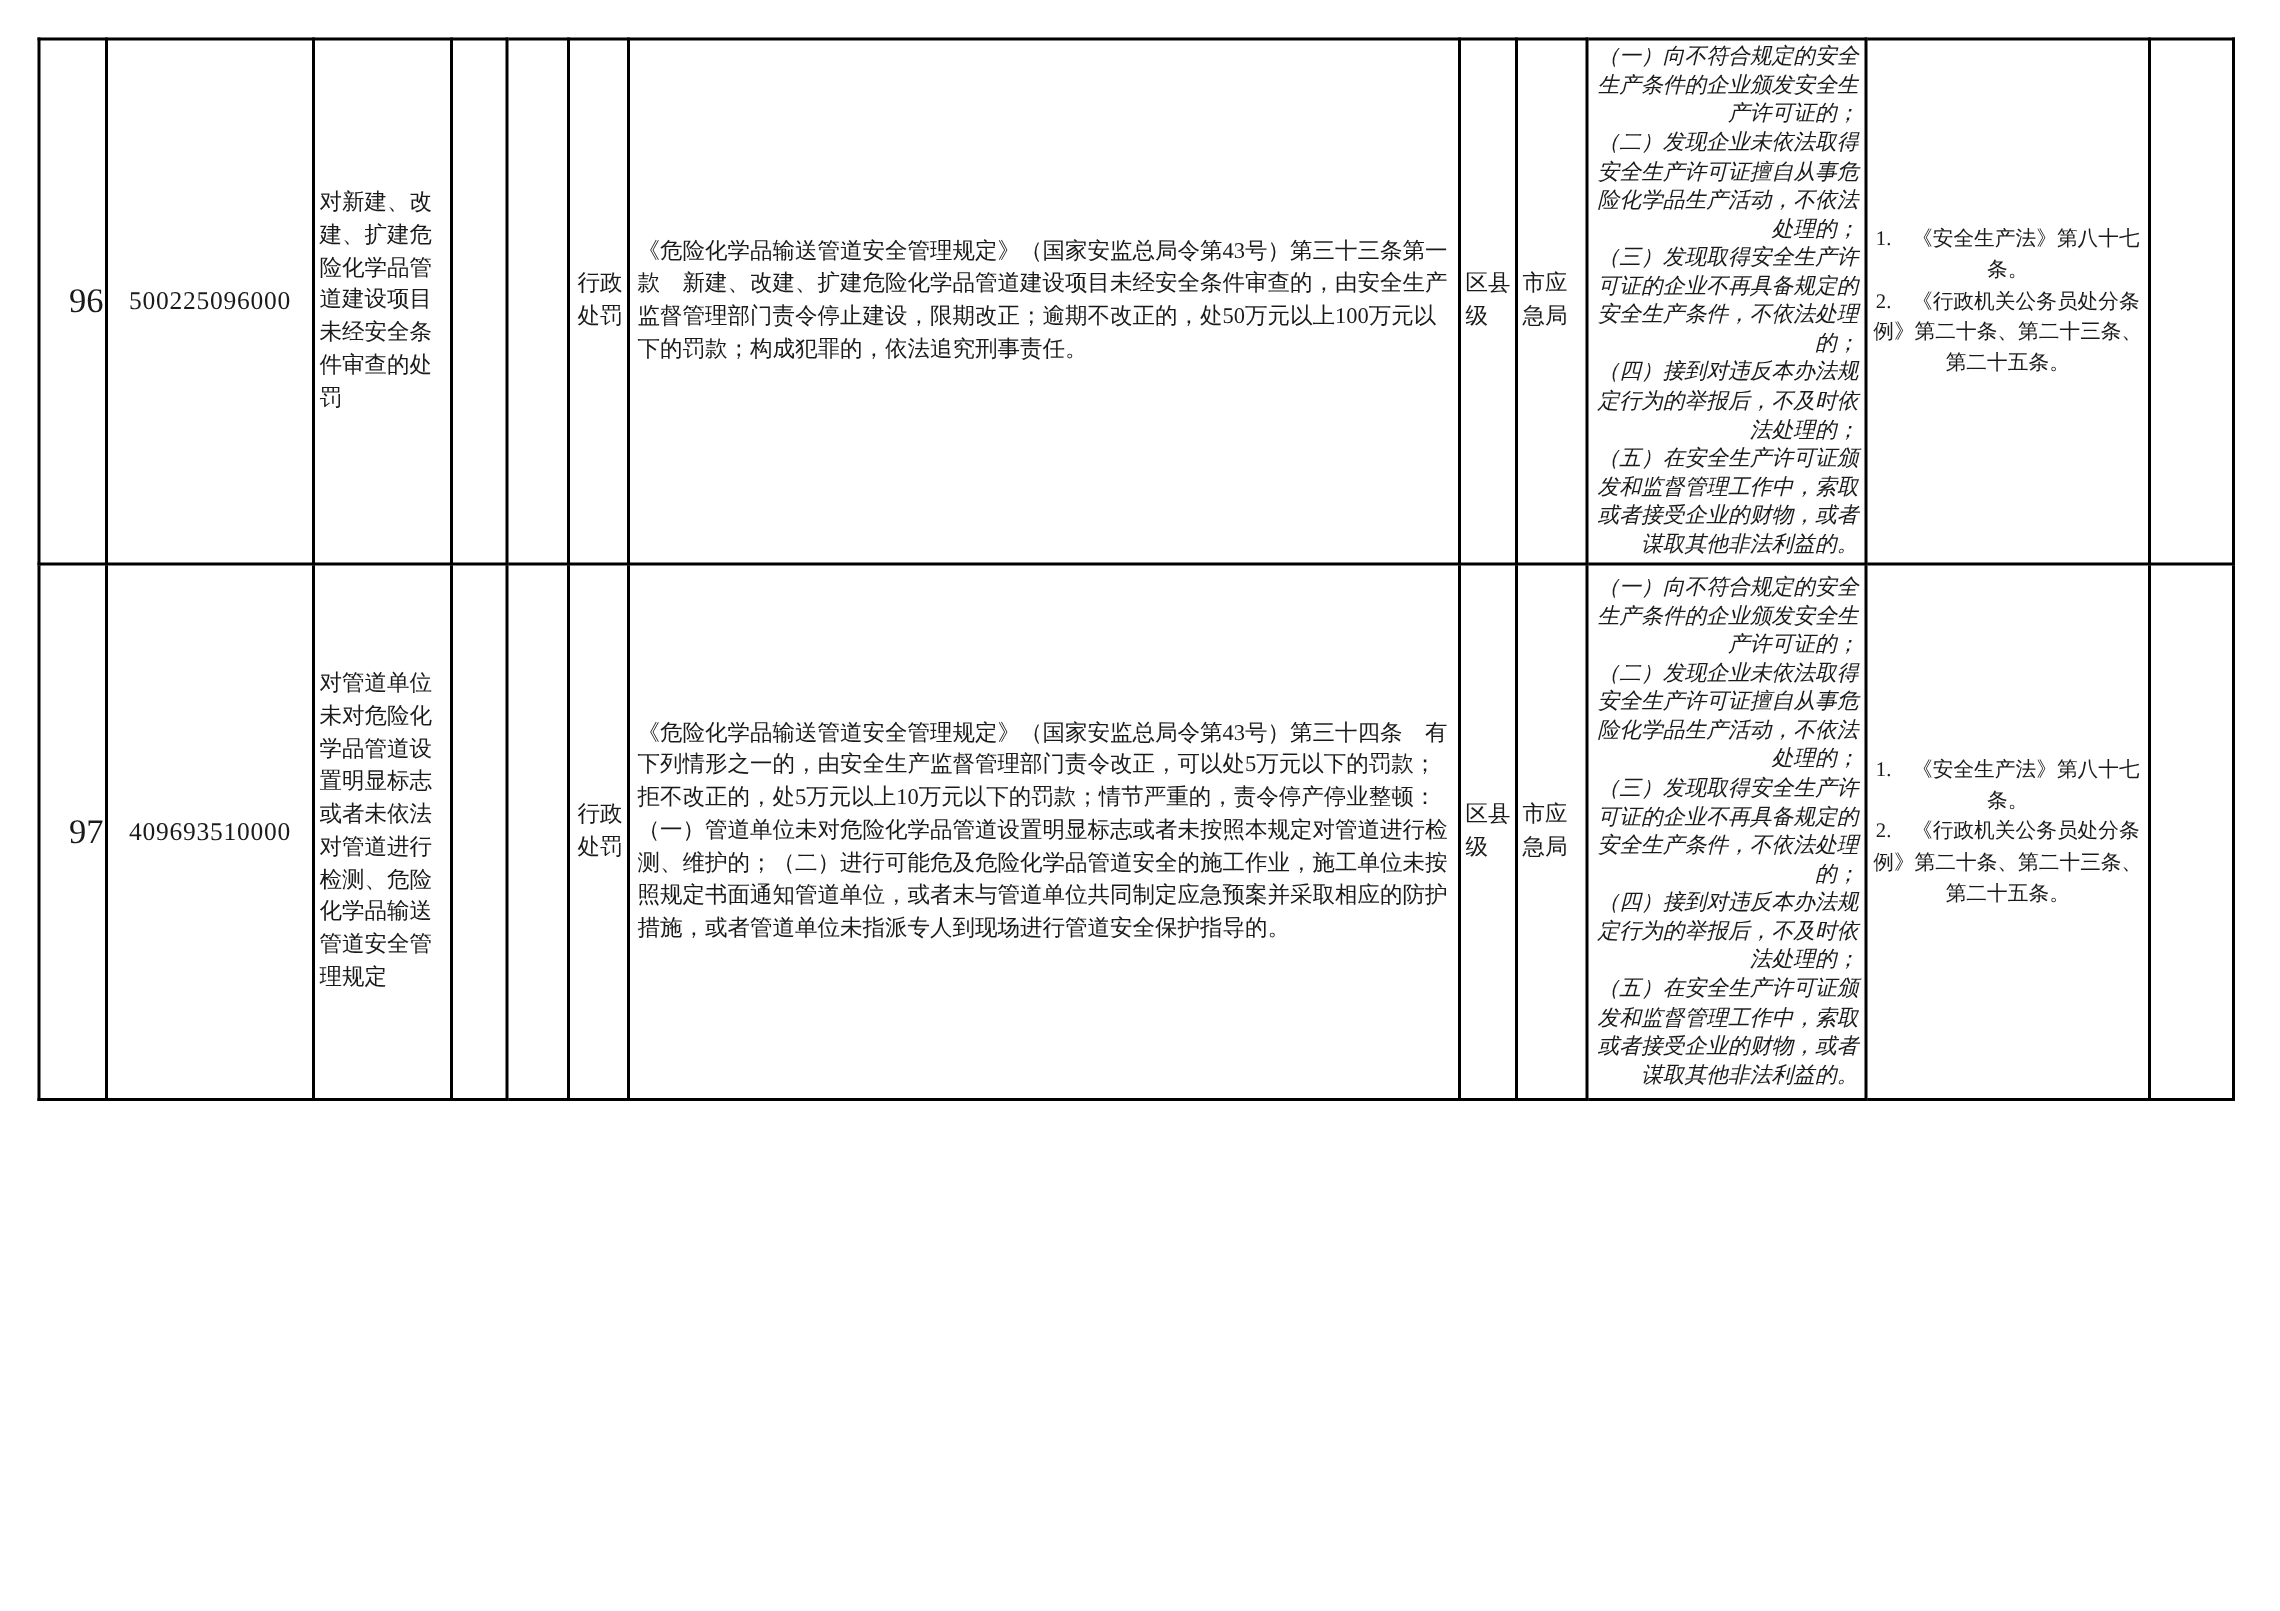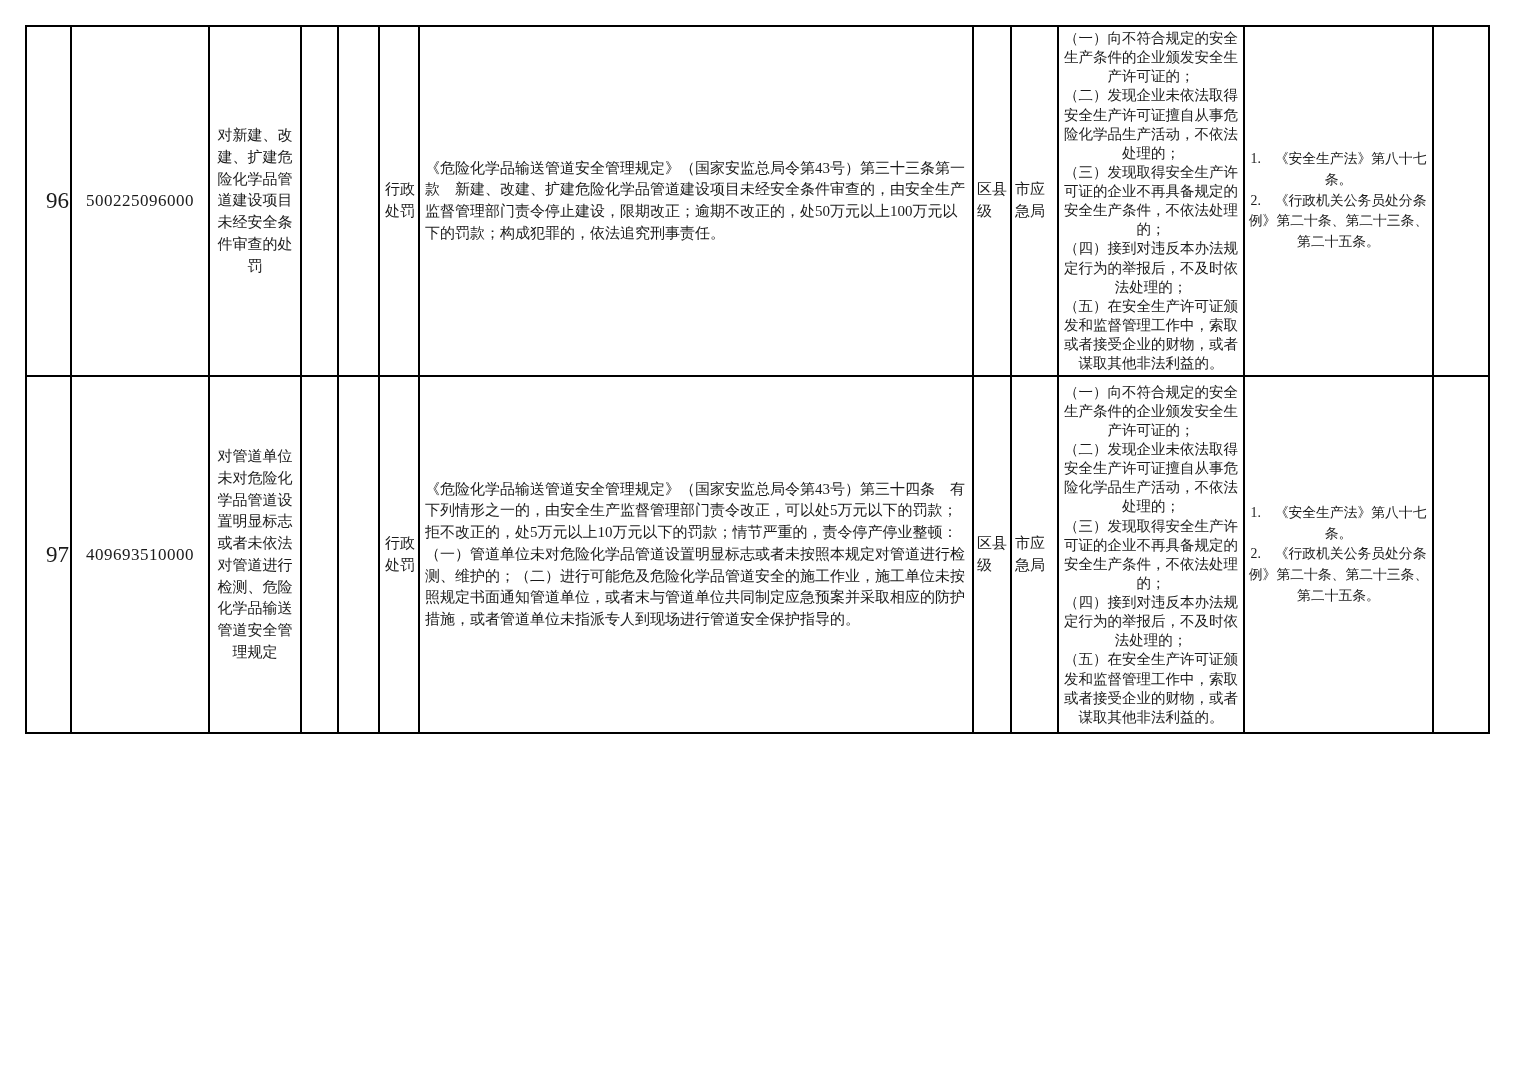--- a/index.html
+++ b/index.html
@@ -41,21 +41,21 @@
   .c-code {
     text-align: center;
     font-size: 17px;
     letter-spacing: 0.5px;
     border-radius: 16px;
   }
   .c-matter {
     font-size: 15px;
     line-height: 1.45;
     padding: 2px 3px;
-    text-align: center;
+    text-align: left;
   }
   .c-type {
     font-size: 15px;
     line-height: 1.45;
     padding: 2px 3px;
     text-align: right;
   }
   .c-basis {
     font-size: 15px;
     line-height: 1.45;
@@ -67,22 +67,23 @@
   .c-level, .c-agency {
     font-size: 15px;
     line-height: 1.45;
     padding: 2px 3px;
     text-align: left;
   }
   .c-superv {
     font-size: 14.5px;
     line-height: 1.32;
     padding: 2px 4px;
-    text-align: center;
+    text-align: right;
     white-space: pre-wrap;
+    font-style: italic;
   }
   .c-ref {
     font-size: 13.8px;
     line-height: 1.5;
     padding: 2px 3px;
     text-align: center;
     white-space: pre-wrap;
   }
   .c-blank { }
 </style>

